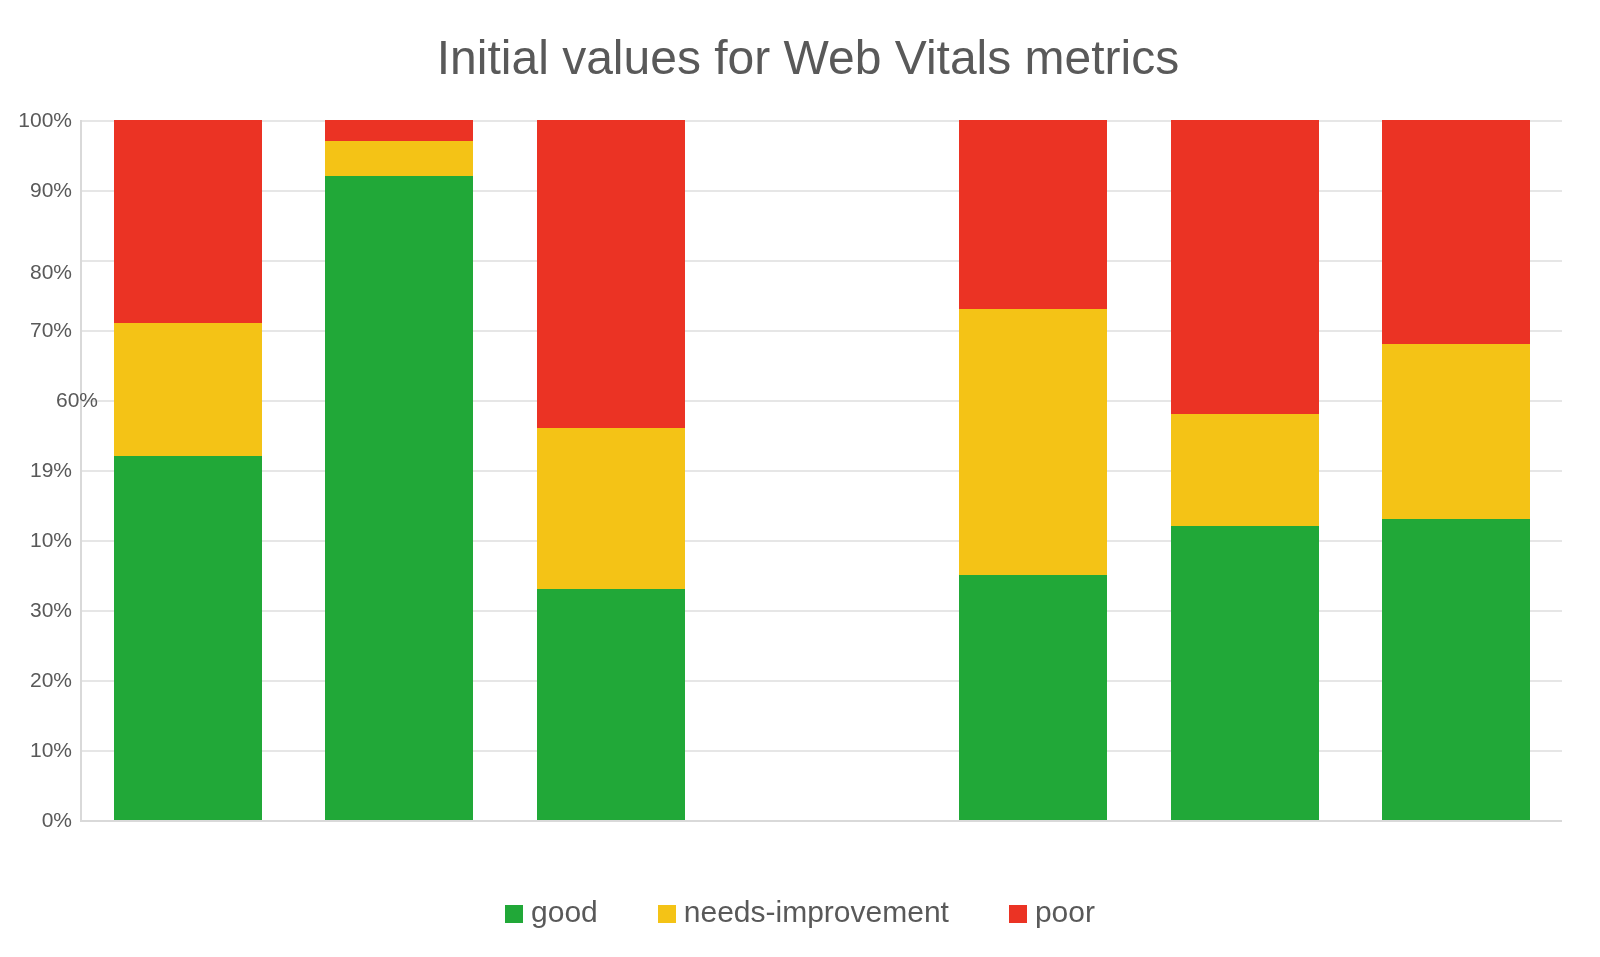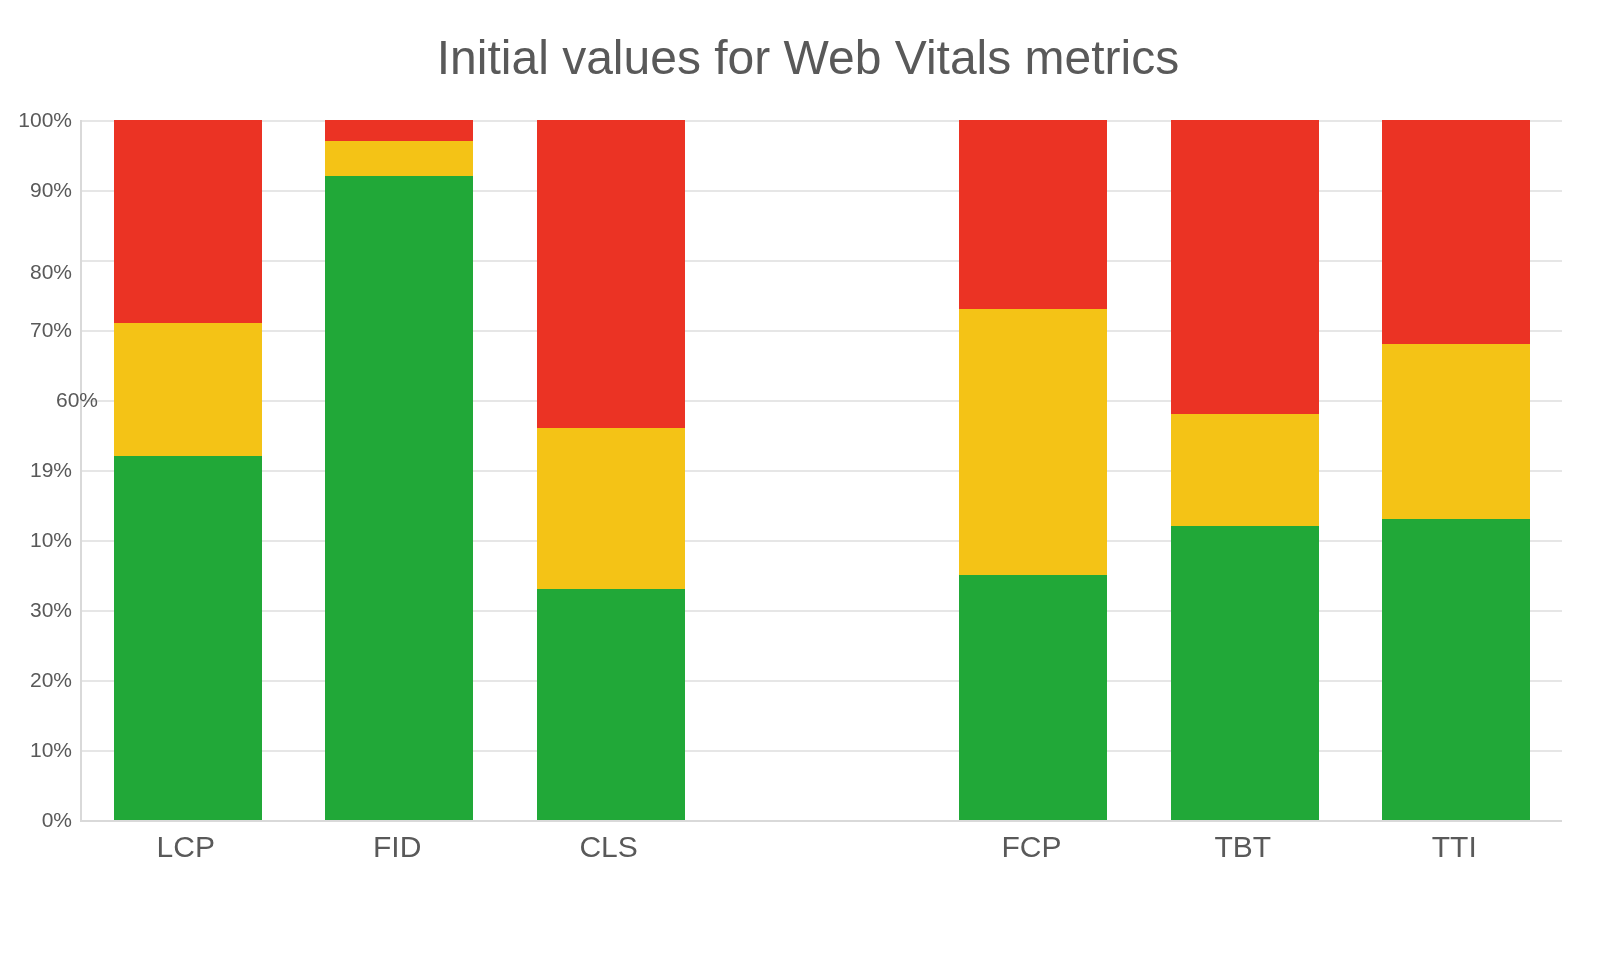--- a/index.html
+++ b/index.html
@@ -93,23 +93,25 @@
       <div class="ylabel" style="bottom: 210px;">30%</div>
       <div class="ylabel" style="bottom: 280px;">10%</div>
       <div class="ylabel" style="bottom: 350px;">19%</div>
       <div class="ylabel" style="bottom: 420px; margin-left: 26px;">60%</div>
       <div class="ylabel" style="bottom: 490px;">70%</div>
       <div class="ylabel" style="bottom: 548px;">80%</div>
       <div class="ylabel" style="bottom: 630px; margin-top: 36px;">90%</div>
       <div class="ylabel" style="bottom: 700px;">100%</div>
     </div>
 
-  <div class="xlabels">
-      <div class="xlabel">LCP</div>
-      <div class="xlabel">FID</div>
-      <div class="xlabel">CLS</div>
-      <div class="xlabel"></div>
-      <div class="xlabel">FCP</div>
-      <div class="xlabel">TBT</div>
-      <div class="xlabel">TTI</div>
-    </div>
 
+  <div class="legend">
+    <span>
+      <span class="swatch good"></span><span>good</span>
+    </span>
+    <span>
+      <span class="swatch needs"></span><span>needs-improvement</span>
+    </span>
+    <span>
+      <span class="swatch poor"></span><span>poor</span>
+    </span>
+  </div>
 </div>
 
 </body></html>

